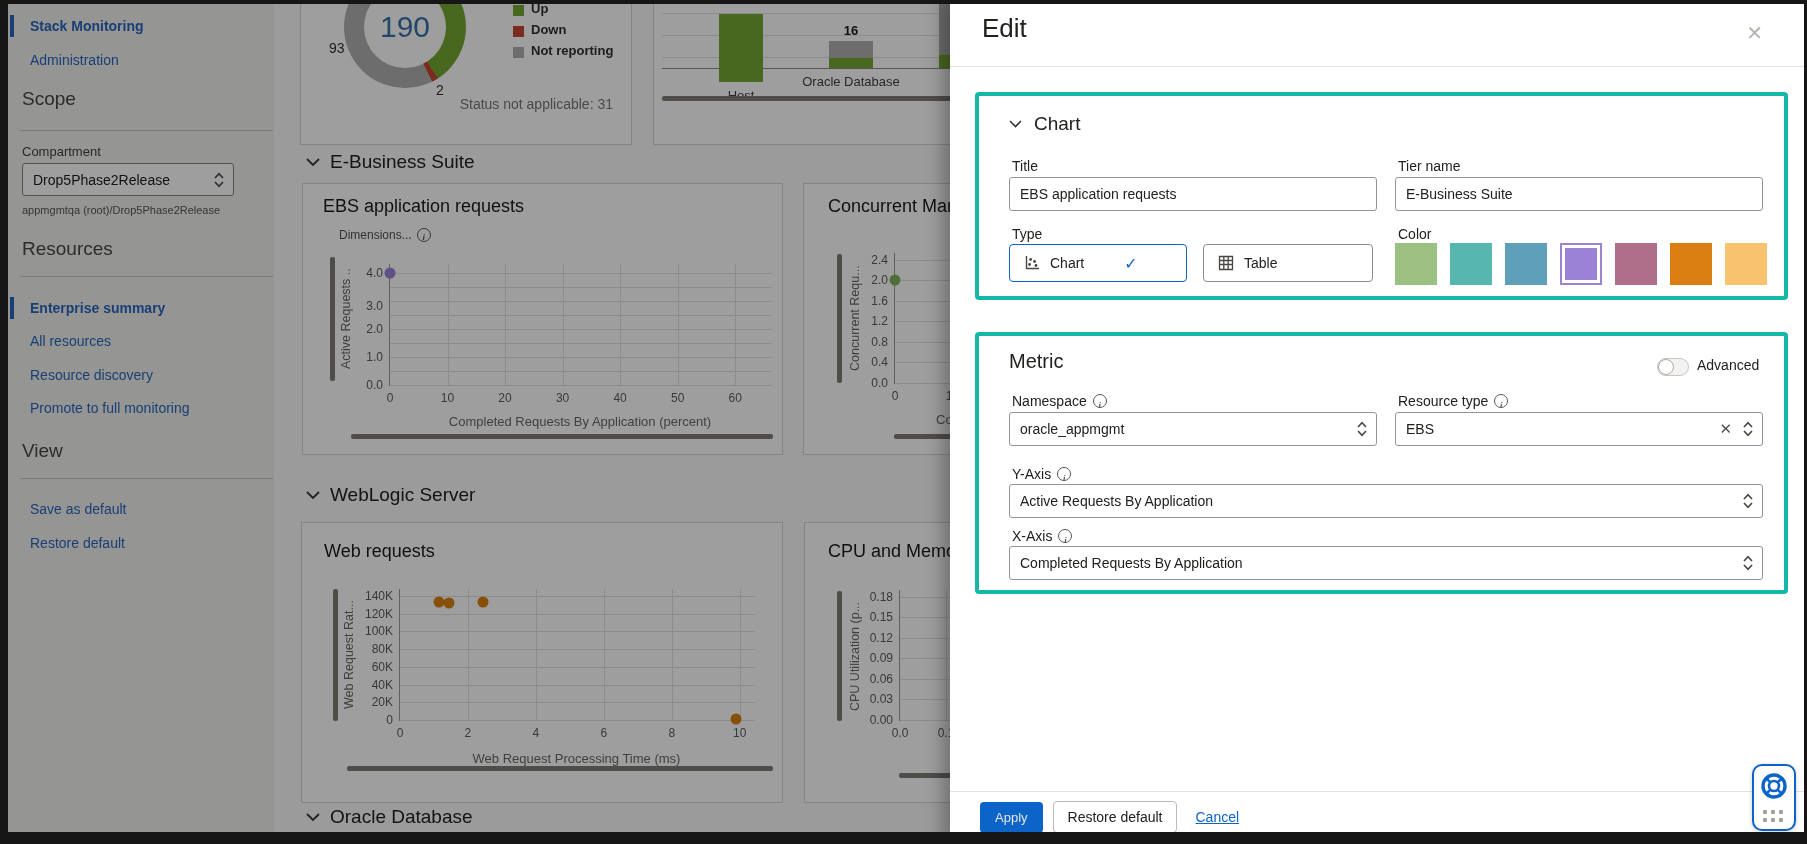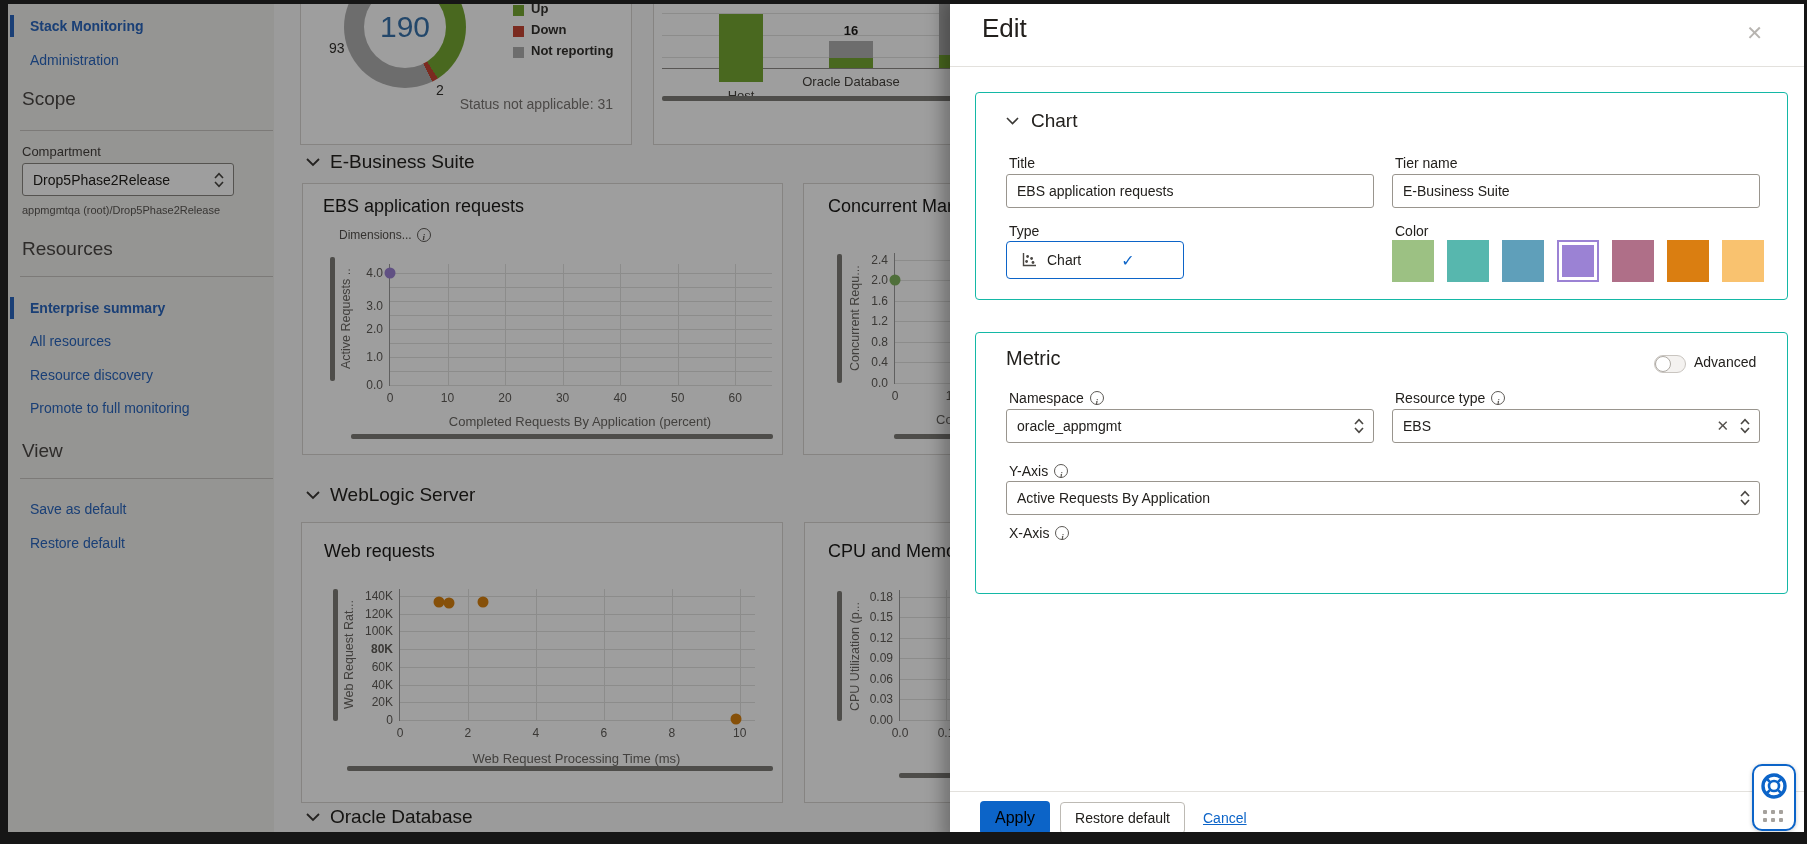--- a/index.html
+++ b/index.html
@@ -55,39 +55,39 @@
   .lsq{width:11px;height:11px;flex:0 0 11px;}
   .lrow span{font-size:13px;color:#33312e;}
   .note{position:absolute;font-size:14px;color:#7a7673;}
 
   
   .overlay{position:absolute;left:0;top:0;width:950px;height:844px;background:rgba(0,0,0,0.38);z-index:40;}
   .panel{position:absolute;left:950px;top:0;width:857px;height:844px;background:#fff;z-index:60;box-shadow:-8px 0 16px rgba(0,0,0,0.28);}
   .p-title{position:absolute;left:32px;top:13px;font-size:26px;color:#23201d;}
   .p-close{position:absolute;right:38px;top:20px;font-size:20px;color:#b7b4b0;cursor:pointer;background:none;border:none;}
   .p-hdiv{position:absolute;left:0;top:66px;width:100%;height:1px;background:#e3e1dd;}
-  .pcard{position:absolute;left:25px;width:813px;border:1px solid #14b8a6;border-radius:4px;background:#fff;box-sizing:border-box;}
+  .pcard{position:absolute;left:25px;width:813px;border:4px solid #14b8a6;border-radius:4px;background:#fff;box-sizing:border-box;}
   .pc-head{position:absolute;display:flex;align-items:center;gap:12px;font-size:19px;color:#23211e;}
   .flabel{position:absolute;font-size:14px;color:#23211e;display:flex;align-items:center;gap:6px;white-space:nowrap;}
   .tinput{position:absolute;height:34px;border:1px solid #99958e;border-radius:3px;font-size:14px;color:#23211e;padding:0 10px;background:#fff;box-sizing:border-box;font-family:"Liberation Sans",sans-serif;}
   .fselect{position:absolute;height:34px;border:1px solid #99958e;border-radius:3px;background:#fff;display:flex;align-items:center;padding:0 8px 0 10px;box-sizing:border-box;font-size:14px;color:#23211e;cursor:pointer;}
   .fselect .val{flex:1;}
   .typebtn{position:absolute;height:38px;border-radius:4px;background:#fff;display:flex;align-items:center;padding:0 14px;gap:10px;font-size:14px;color:#23211e;box-sizing:border-box;cursor:pointer;}
   .typebtn.on{border:1.5px solid #0c64c8;}
   .typebtn.off{border:1px solid #8f8b85;}
   .check{color:#0c64c8;font-size:16px;margin-left:30px;}
   .swatch{position:absolute;width:42px;height:42px;top:147px;cursor:pointer;}
   .swatch.on{border:2px solid #9b82d4;box-shadow:inset 0 0 0 3px #fff;box-sizing:border-box;}
   .mhead{position:absolute;font-size:20px;font-weight:500;color:#23211e;}
   .toggle{position:absolute;width:30px;height:16px;border:1px solid #c9c5c0;border-radius:9px;background:#f4f2f0;cursor:pointer;}
   .knob{position:absolute;left:0px;top:0px;width:14px;height:14px;border:1px solid #aeaaa4;border-radius:50%;background:#fff;}
   .adv{position:absolute;font-size:14px;color:#23211e;}
   .pfooter{position:absolute;left:0;right:0;top:791px;bottom:0;border-top:1px solid #e3e1dd;}
   .btnrow{position:absolute;left:30px;top:9px;display:flex;align-items:center;gap:10px;}
-  .btn-primary{background:#0c64c8;color:#000000;border:none;border-radius:4px;font-size:16px;padding:8px 15px;cursor:pointer;font-family:"Liberation Sans",sans-serif;}
+  .btn-primary{background:#0c64c8;color:#e5e5e5;border:none;border-radius:4px;font-size:13px;padding:8px 15px;cursor:pointer;font-family:"Liberation Sans",sans-serif;}
   .btn-secondary{background:#fff;color:#23211e;border:1px solid #bdbab4;border-radius:4px;font-size:14px;padding:7px 14px;cursor:pointer;font-family:"Liberation Sans",sans-serif;}
   .link{font-size:14px;color:#0c64c8;text-decoration:underline;margin-left:8px;cursor:pointer;}
   .fab{position:absolute;left:1752px;top:764px;width:44px;height:67px;background:#fff;border:2px solid #0c64c8;border-radius:10px;z-index:70;box-sizing:border-box;box-shadow:0 1px 4px rgba(0,0,0,.2);}
   .dots{position:absolute;left:9px;top:44px;display:grid;grid-template-columns:repeat(3,4px);grid-auto-rows:4px;gap:4px;}
   .dots i{background:#a5a19c;border-radius:1px;}
   svg.ud{flex:0 0 auto;}
 </style>
 </head>
 <body>
 
@@ -288,21 +288,21 @@
         <div class="gl h" style="top: 113.297px;"></div>
         <div class="gl h" style="top: 95.5946px;"></div>
         <div class="gl h" style="top: 77.8919px;"></div>
         <div class="gl h" style="top: 60.1892px;"></div>
         <div class="gl h" style="top: 42.4865px;"></div>
         <div class="gl h" style="top: 24.7838px;"></div>
         <div class="gl h" style="top: 7.08108px;"></div>
         <span class="ytick" style="top: 7.08108px;">140K</span>
         <span class="ytick" style="top: 24.7838px;">120K</span>
         <span class="ytick" style="top: 42.4865px;">100K</span>
-        <span class="ytick" style="top: 60.1892px; font-weight: bold;">80K</span>
+        <span class="ytick" style="top: 60.1892px;">80K</span>
         <span class="ytick" style="top: 77.8919px;">60K</span>
         <span class="ytick" style="top: 95.5946px;">40K</span>
         <span class="ytick" style="top: 113.297px;">20K</span>
         <span class="ytick" style="top: 131px;">0</span>
         <span class="xtick" style="left: 0px;">0</span>
         <span class="xtick" style="left: 67.9426px;">2</span>
         <span class="xtick" style="left: 135.885px;">4</span>
         <span class="xtick" style="left: 203.828px;">6</span>
         <span class="xtick" style="left: 271.77px;">8</span>
         <span class="xtick" style="left: 339.713px;">10</span>
@@ -377,20 +377,26 @@
         <svg width="16" height="16" viewBox="0 0 16 16">
           <path d="M2.5 1v12.5H15" stroke="#4a4743" stroke-width="1.4" fill="none"></path>
           <circle cx="5.6" cy="9.5" r="1.4" fill="#4a4743"></circle>
             <circle cx="6.6" cy="4.5" r="1.4" fill="#4a4743"></circle>
           <circle cx="10.6" cy="6.5" r="1.4" fill="#4a4743"></circle>
             <circle cx="12" cy="10.5" r="1.4" fill="#4a4743"></circle>
         </svg>
         <span>Chart</span>
         <span class="check">✓</span>
       </div>
+      <div class="typebtn off" style="left:224px;top:148px;width:170px">
+        <svg width="16" height="16" viewBox="0 0 16 16">
+          <path d="M1.5 1.5h13v13h-13z M1.5 5.5h13 M1.5 9.5h13 M5.8 1.5v13 M10.2 1.5v13" stroke="#4a4743" stroke-width="1.3" fill="none"></path>
+        </svg>
+        <span>Table</span>
+      </div>
       <div class="flabel" style="left:419px;top:130px">Color</div>
       <div class="swatch" style="left: 416px; background-color: rgb(156, 193, 131);"></div>
       <div class="swatch" style="left: 471px; background-color: rgb(87, 183, 174);"></div>
       <div class="swatch" style="left: 526px; background-color: rgb(95, 159, 186);"></div>
       <div class="swatch on" style="left: 581px; background-color: rgb(155, 130, 212);"></div>
       <div class="swatch" style="left: 636px; background-color: rgb(175, 111, 136);"></div>
       <div class="swatch" style="left: 691px; background-color: rgb(218, 126, 17);"></div>
       <div class="swatch" style="left: 746px; background-color: rgb(249, 194, 111);"></div>
     </div>
 
@@ -431,20 +437,26 @@
       <div class="fselect" style="left:30px;top:148px;width:754px">
         <span class="val">Active Requests By Application</span>
         <svg class="ud" width="12" height="18" viewBox="0 0 12 18">
             <path d="M2 7l4-4.4 4 4.4M2 11l4 4.4 4-4.4" stroke="#4a4743" stroke-width="1.6" fill="none"></path>
           </svg>
       </div>
 
       <div class="flabel" style="left:33px;top:192px">
         <span>X-Axis</span>
         <span class="inf"></span>
+      </div>
+      <div class="fselect" style="left:30px;top:210px;width:754px">
+        <span class="val">Completed Requests By Application</span>
+        <svg class="ud" width="12" height="18" viewBox="0 0 12 18">
+            <path d="M2 7l4-4.4 4 4.4M2 11l4 4.4 4-4.4" stroke="#4a4743" stroke-width="1.6" fill="none"></path>
+          </svg>
       </div>
     </div>
 
     <div class="pfooter">
       <div class="btnrow">
         <button class="btn-primary">Apply</button>
         <button class="btn-secondary">Restore default</button>
         <a class="link">Cancel</a>
       </div>
     </div>

